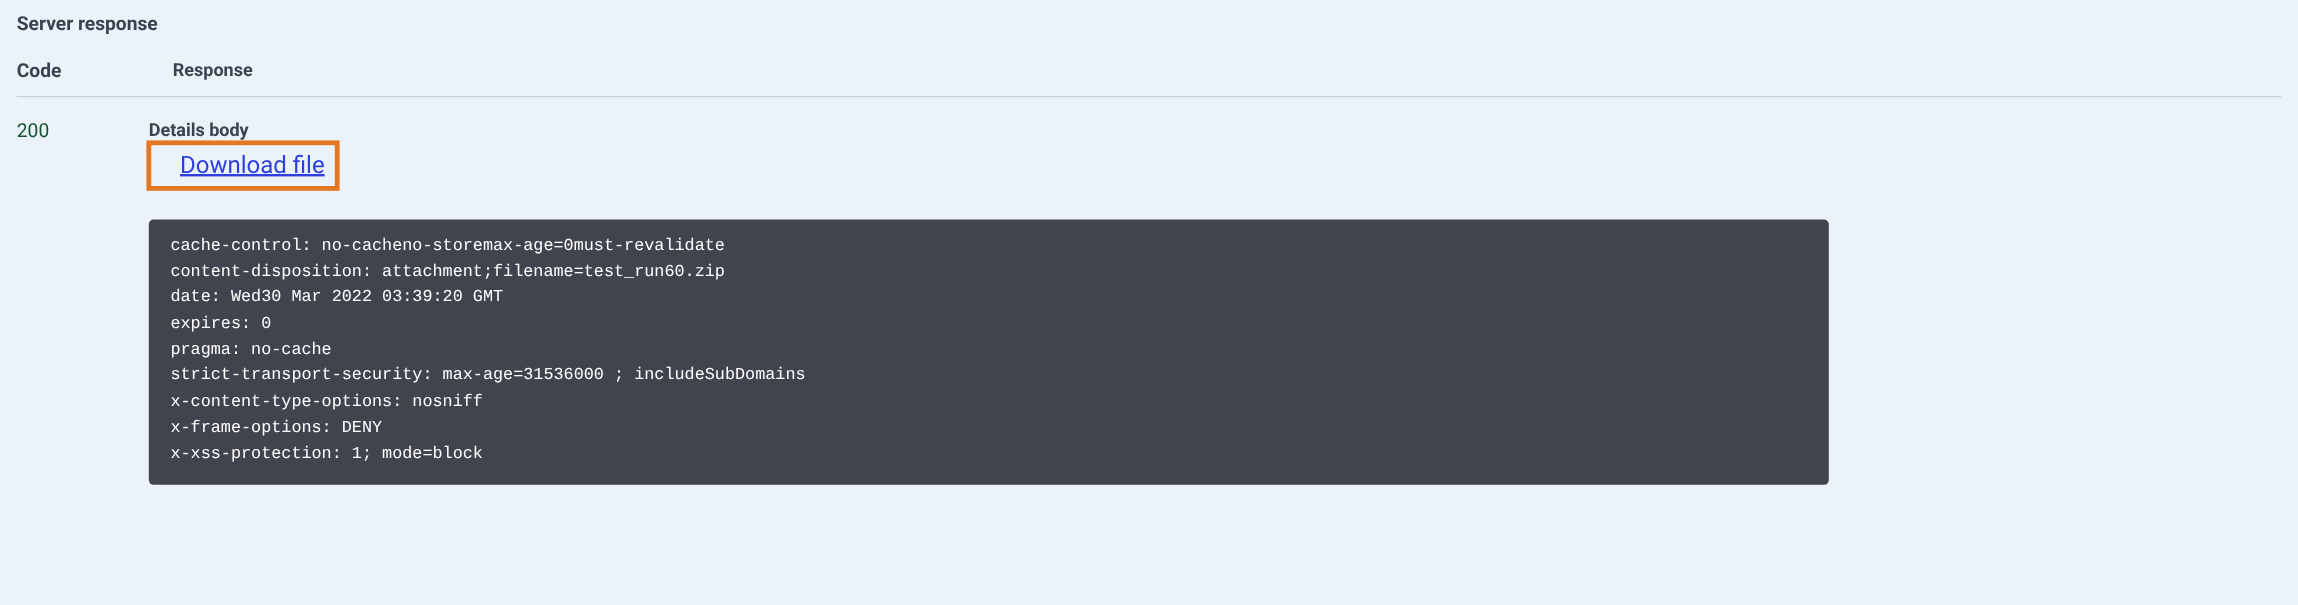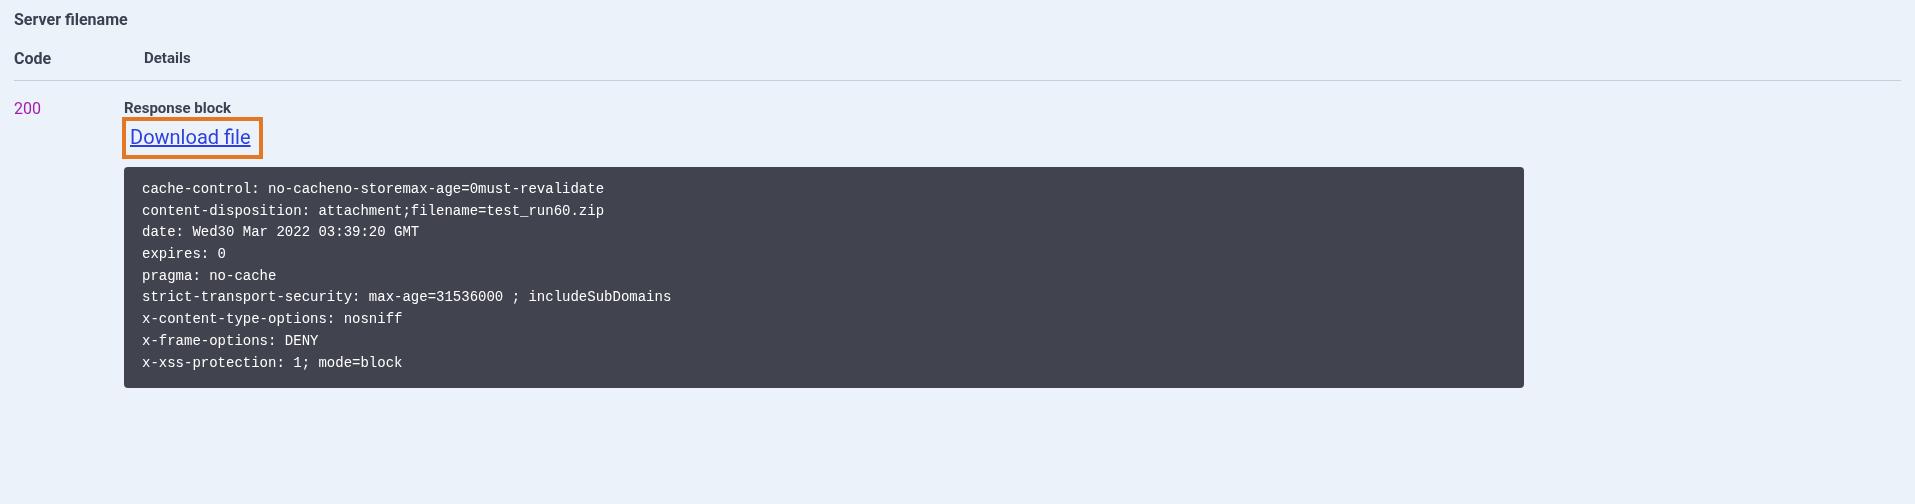--- a/index.html
+++ b/index.html
@@ -37,36 +37,36 @@
       font-weight: 700;
       color: #3b4151;
     }
     .response-row {
       display: flex;
       padding-top: 18px;
     }
     .code-value {
       width: 110px;
       font-size: 16px;
-      color: #a21caf;
+      color: #14532d;
     }
     .details-content {
       flex: 1;
     }
     .subsection-label {
       font-size: 15px;
       font-weight: 700;
       color: #3b4151;
       margin-bottom: 4px;
     }
     .download-wrap {
       display: inline-block;
       border: 4px solid #e67722;
-      padding: 4px 8px 6px 4px;
-      margin-bottom: 8px;
+      padding: 4px 8px 6px 24px;
+      margin-bottom: 24px;
       margin-left: -2px;
       margin-top: -4px;
     }
     .download-link {
       color: #2d3fe0;
       font-size: 20px;
       text-decoration: underline;
       font-weight: 400;
     }
     .headers-block {
@@ -83,31 +83,31 @@
       max-width: 1400px;
     }
     .subsection-label.headers {
       margin-top: 4px;
       margin-bottom: 6px;
     }
   </style>
 </head>
 <body>
 
-<div class="section-title">Server filename</div>
+<div class="section-title">Server response</div>
 
 <div class="header-row">
   <div class="code-col">Code</div>
-  <div class="details-col">Details</div>
+  <div class="details-col">Response</div>
 </div>
 
 <div class="response-row">
   <div class="code-value">200</div>
   <div class="details-content">
-    <div class="subsection-label">Response block</div>
+    <div class="subsection-label">Details body</div>
     <span class="download-wrap">
       <a href="#" class="download-link">Download file</a>
     </span>
     <pre class="headers-block">cache-control: no-cacheno-storemax-age=0must-revalidate
 content-disposition: attachment;filename=test_run60.zip
 date: Wed30 Mar 2022 03:39:20 GMT
 expires: 0
 pragma: no-cache
 strict-transport-security: max-age=31536000 ; includeSubDomains
 x-content-type-options: nosniff

